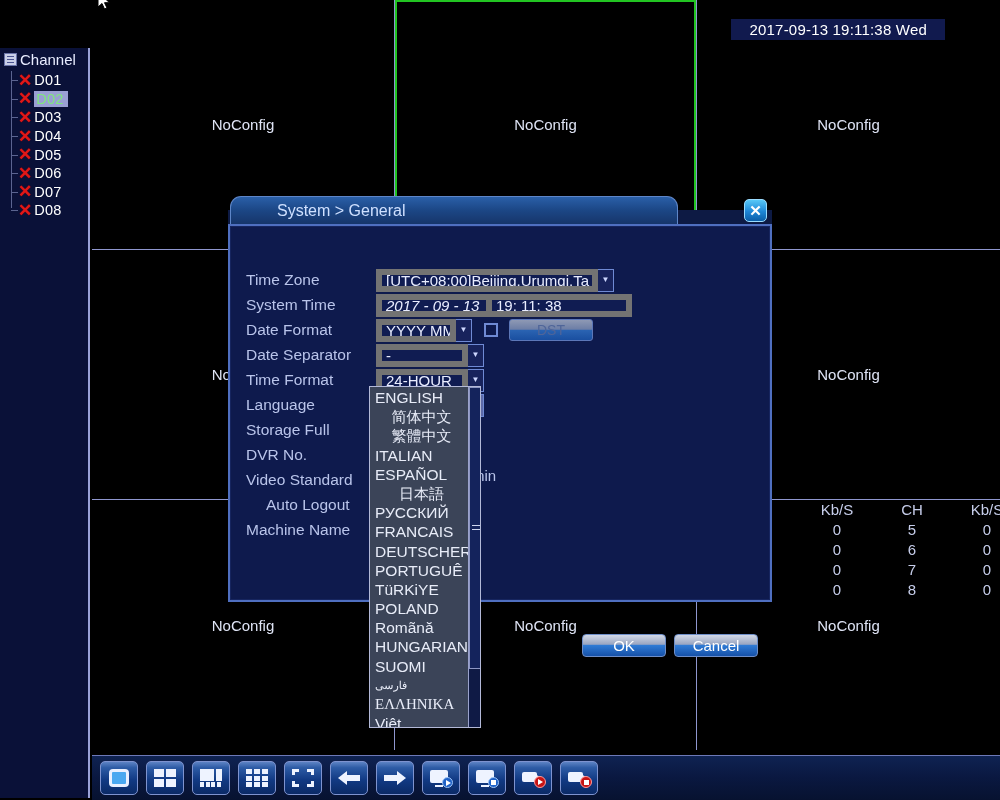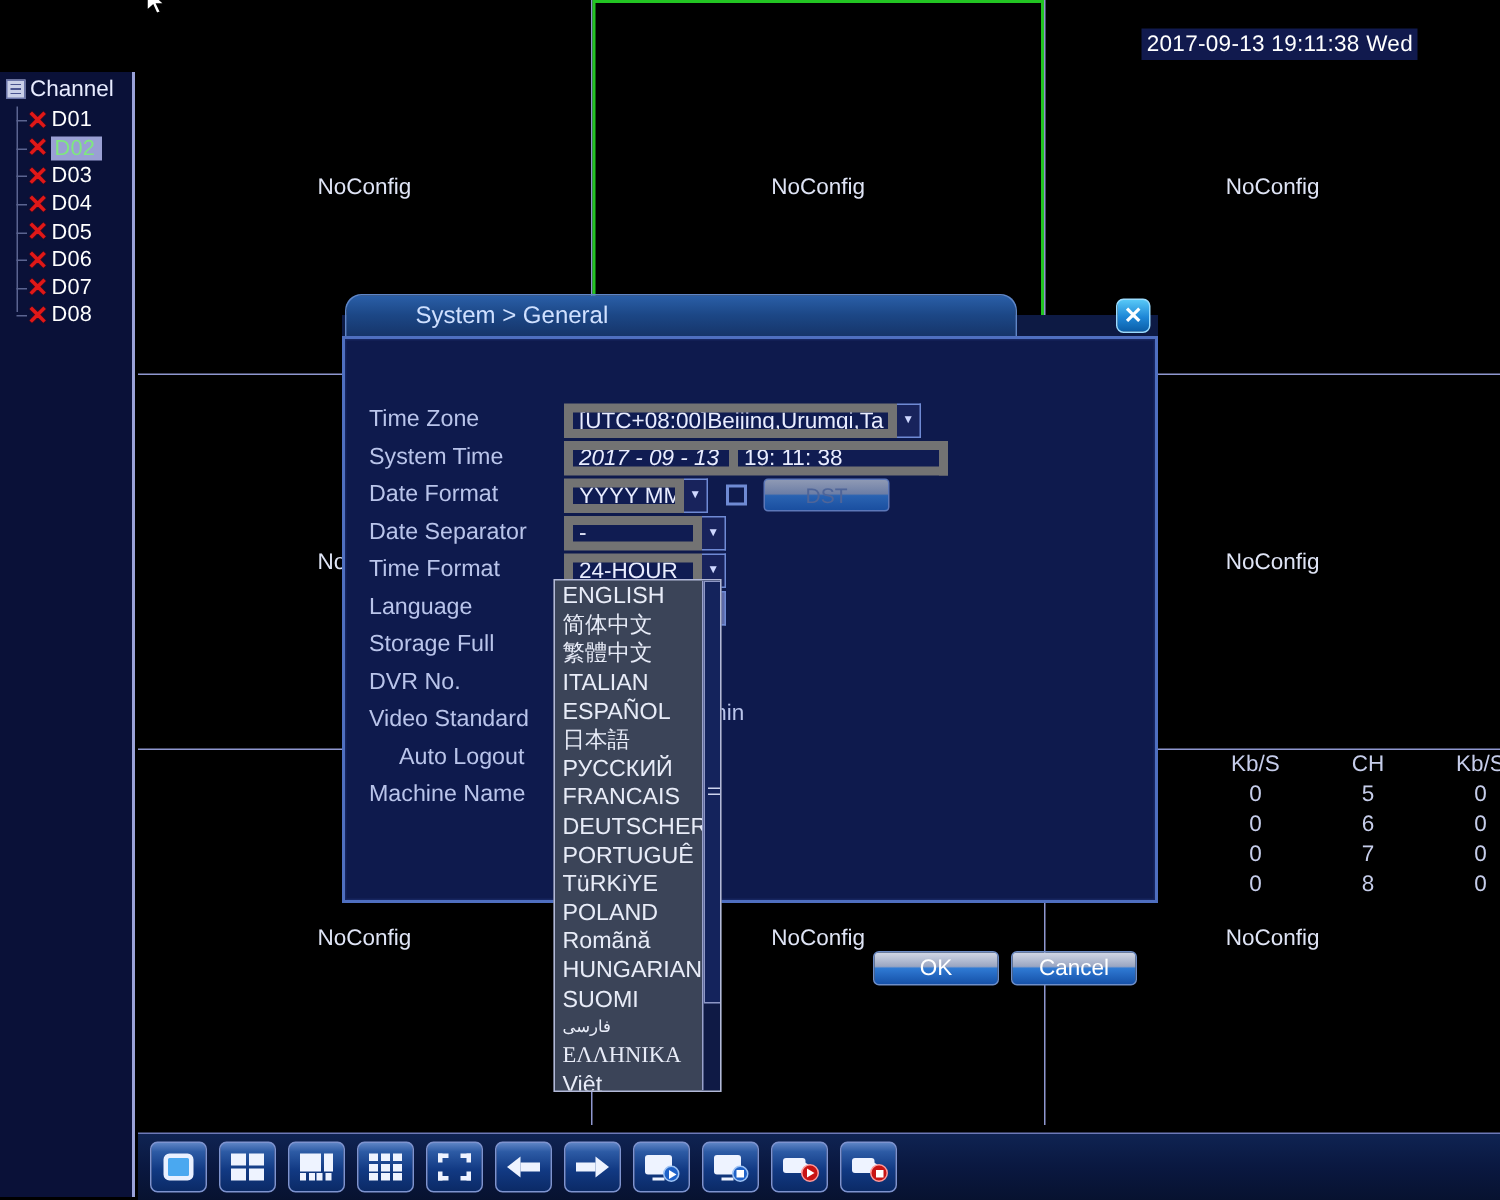--- a/index.html
+++ b/index.html
@@ -54,21 +54,21 @@
   }
   .vgrid-line { position:absolute; background:#8f97cf; }
   .vcell {
     position:absolute; display:flex; align-items:center; justify-content:center;
     color:#dfe4f5; font-size:15px;
   }
   .vcell.selected-border { border:2px solid #22c422; }
   #osd-time {
     position:absolute; right:55px; top:19px;
     background:#111a4e; color:#ffffff; font-size:15px;
-    padding:2px 3px; letter-spacing:.2px;
+    padding:2px 18px; letter-spacing:.2px;
   }
 
   
   #bitrate-panel {
     position:absolute; left:700px; top:500px; width:240px;
     color:#c6cdea; font-size:15px;
   }
   #bitrate-panel table { border-collapse:collapse; width:100%; }
   #bitrate-panel th { font-weight:normal; padding:1px 0; text-align:center; }
   #bitrate-panel td { padding:1.5px 0; text-align:center; }
@@ -165,21 +165,21 @@
   }
   #lang-items {
     position:absolute; left:0; top:0; width:98px;
     padding:1px 0 0 3px;
   }
   .lang-item {
     height:19.2px; color:#e8ecf8; font-size:15.5px;
     line-height:19.2px; white-space:nowrap; overflow:hidden;
     padding-left:2px;
   }
-  .lang-item.cjk { font-size:15px; }
+  .lang-item.cjk { font-size:15px;text-align:center; }
   .lang-item.ar { font-size:11px; }
   .lang-item.gr { font-family:"Liberation Serif", serif; font-size:15px; }
   #lang-scrollbar {
     position:absolute; right:0; top:0; width:12px; height:100%;
     background:#0f1a45; border-left:1px solid #9aa2cc;
   }
   #lang-thumb {
     position:absolute; left:0; top:0; width:12px; height:282px;
     background:#14235c; border:1px solid #8d96c4;
   }

